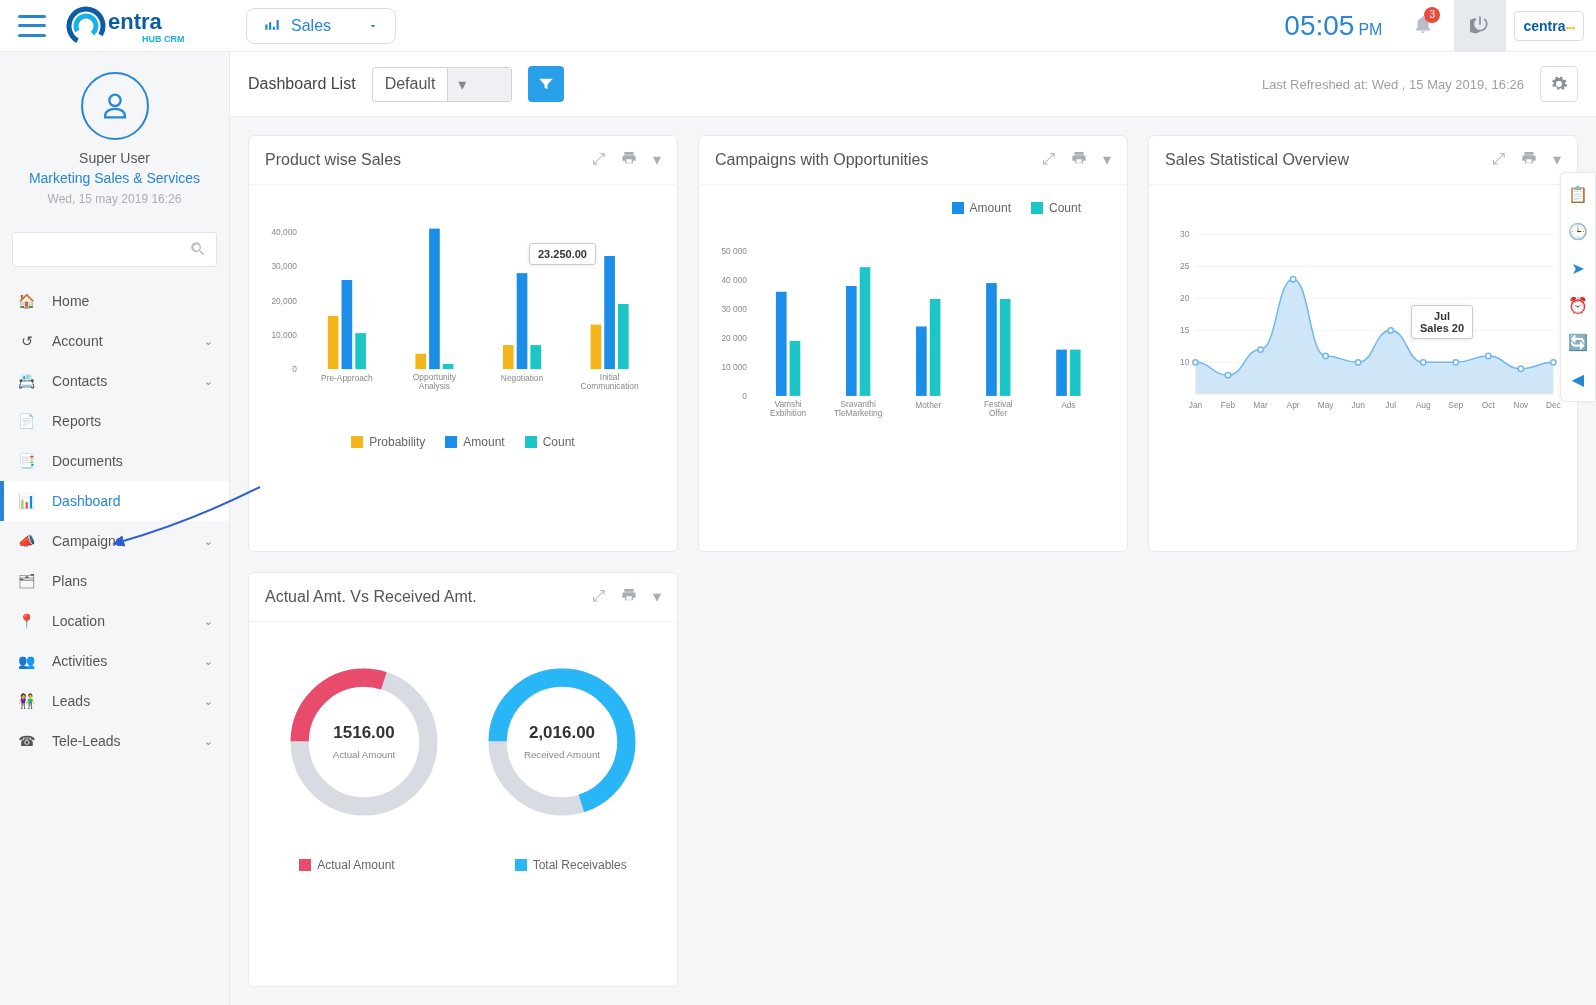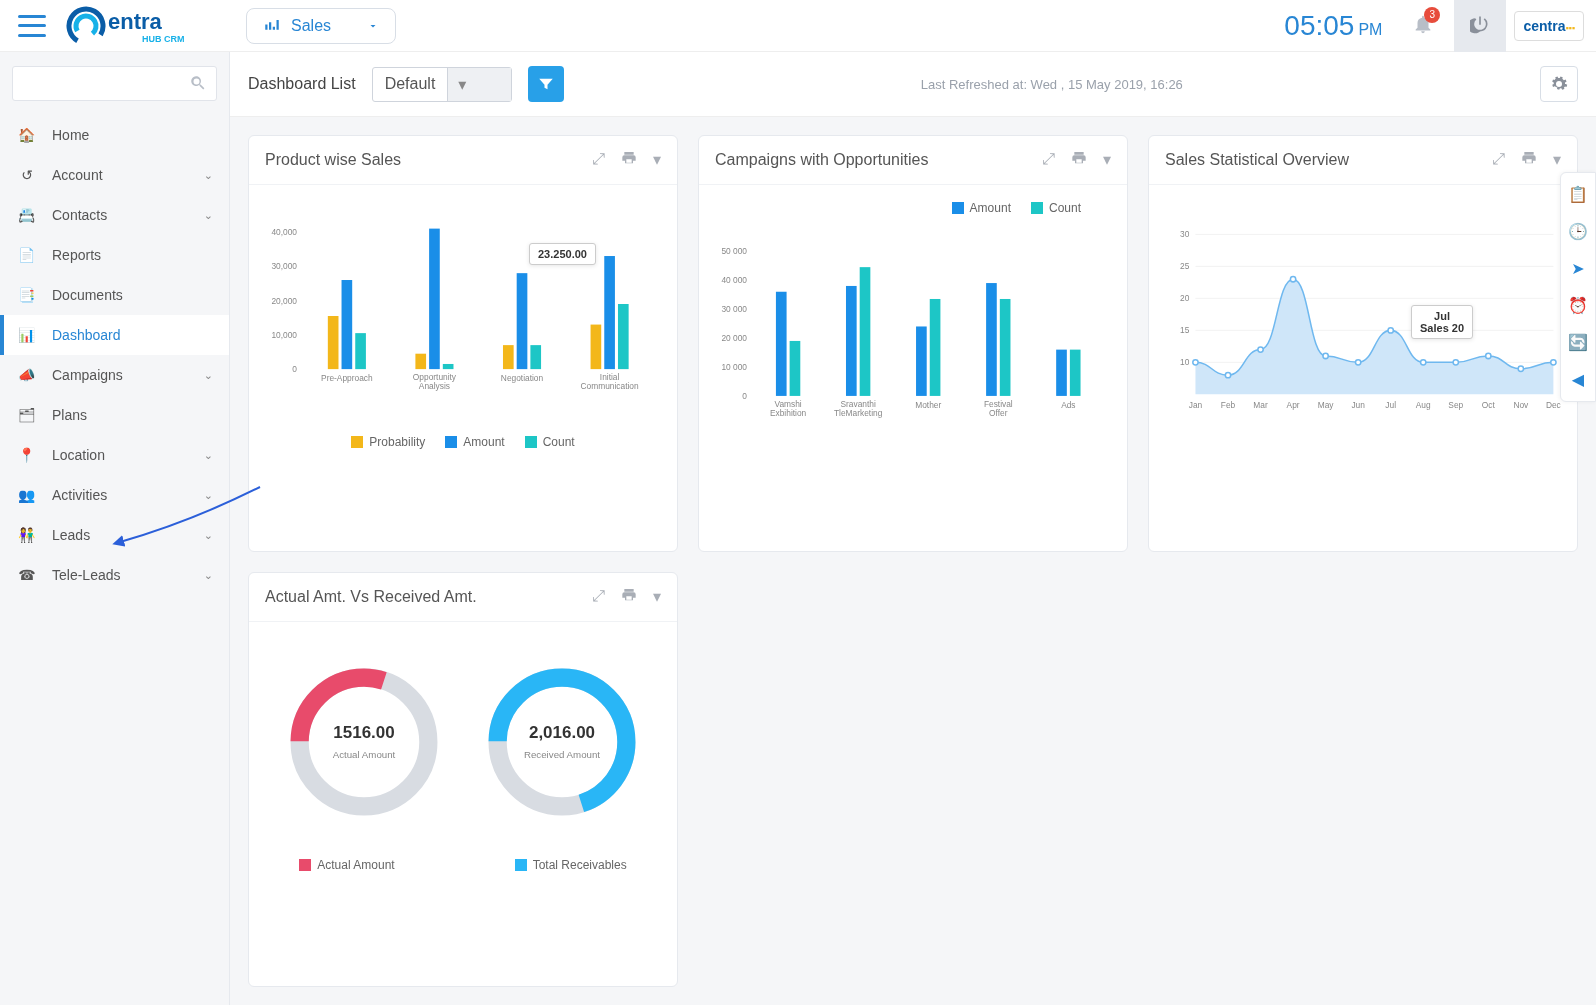--- a/index.html
+++ b/index.html
@@ -36,21 +36,21 @@
 .nav-item.active{background:#fff;color:#2886d4;border-left:4px solid #2886d4;padding-left:12px}
 .nav-item .nico{width:22px;color:#555;display:inline-flex;justify-content:center}
 .nav-item.active .nico{color:#2886d4}
 .main{flex:1;display:flex;flex-direction:column;min-width:0;position:relative}
 .toolbar{background:#fff;padding:14px 18px;display:flex;align-items:center;gap:16px;border-bottom:1px solid #eee}
 .tb-label{font-size:16px;color:#444}
 .tb-select{border:1px solid #cfd4dc;border-radius:3px;display:flex;align-items:center;min-width:140px}
 .tb-select span{padding:7px 12px;flex:1}
 .tb-select .dd{background:#eef0f3;padding:7px 10px;border-left:1px solid #cfd4dc;color:#888}
 .filter-btn{background:#28a0e8;color:#fff;border-radius:4px;width:36px;height:36px;display:flex;align-items:center;justify-content:center;cursor:pointer}
-.refresh-txt{flex:1;text-align:center;color:#9aa1ab;font-size:13px}
+.refresh-txt{flex:1;text-align:right;color:#9aa1ab;font-size:13px}
 .gear-btn{border:1px solid #d8dee6;border-radius:4px;width:38px;height:36px;display:flex;align-items:center;justify-content:center;color:#8a909a;cursor:pointer}
 .cards{flex:1;overflow:auto;padding:18px;display:grid;grid-template-columns:1fr 1fr 1fr;gap:20px}
 .card{background:#fff;border:1px solid #e6e9ee;border-radius:6px;display:flex;flex-direction:column;min-height:340px}
 .card-head{display:flex;align-items:center;padding:14px 16px;border-bottom:1px solid #f0f2f5}
 .card-title{font-size:16px;color:#555;font-weight:500}
 .card-actions{margin-left:auto;display:flex;gap:16px;color:#a9aeb6}
 .card-actions span{cursor:pointer}
 .card-body{flex:1;padding:12px 16px 16px;position:relative}
 .legend{display:flex;gap:20px;justify-content:center;font-size:12px;color:#666;margin-top:4px}
 .legend.right{justify-content:flex-end;padding-right:30px}
@@ -106,20 +106,30 @@
     <div class="power-btn">
       <svg width="20" height="20" viewBox="0 0 24 24">
           <path fill="#8a909a" d="M13 3h-2v10h2V3zm4.8 2.2l-1.4 1.4A7 7 0 115 12a7 7 0 012.6-5.4L6.2 5.2A9 9 0 1012 21a9 9 0 005.8-15.8z"></path>
         </svg>
     </div>
     <div class="brand-box"><b style="color:#0a5da7">centra</b><span style="color:#f3b71a;font-size:9px">▪▪▪</span></div>
   </div>
 
   <div class="body">
     <div class="sidebar">
+      <div class="profile">
+        <div class="avatar">
+          <svg width="34" height="34" viewBox="0 0 24 24">
+              <path fill="none" stroke="#2886d4" stroke-width="1.6" d="M12 12a4 4 0 100-8 4 4 0 000 8zm0 2c-4 0-7 2-7 5v1h14v-1c0-3-3-5-7-5z"></path>
+            </svg>
+        </div>
+        <div class="user-name">Super User</div>
+        <div class="user-org">Marketing Sales &amp; Services</div>
+        <div class="user-date">Wed, 15 may 2019 16:26</div>
+      </div>
       <div class="side-search">
         <input style="">
         <span class="ico">
           <svg width="18" height="18" viewBox="0 0 24 24">
               <path fill="#b8bec7" d="M15.5 14h-.8l-.3-.3a6.5 6.5 0 10-.7.7l.3.3v.8l5 5 1.5-1.5-5-5zM10 14a4 4 0 110-8 4 4 0 010 8z"></path>
             </svg>
         </span>
       </div>
       <div class="nav" id="nav">
           <div class="nav-item">

